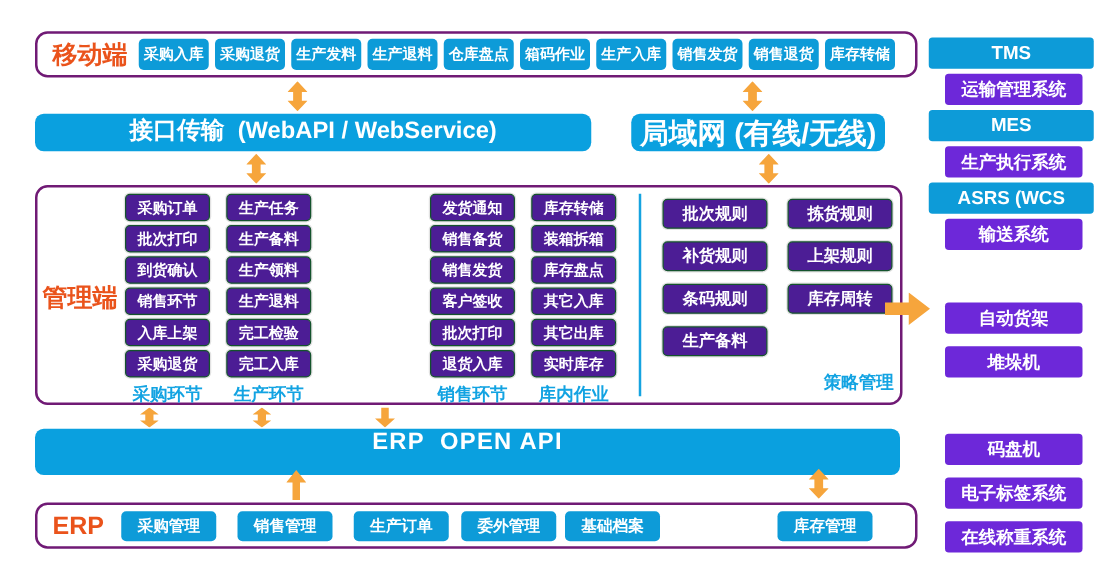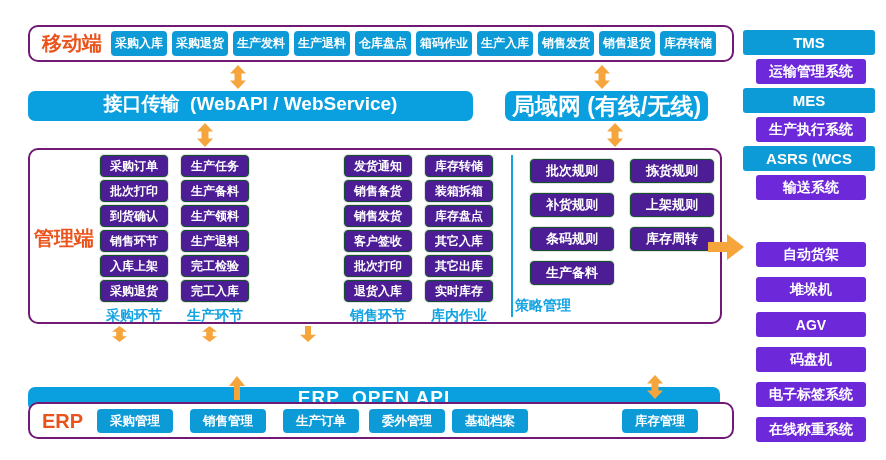--- a/index.html
+++ b/index.html
@@ -24,23 +24,23 @@
   .bar-lan { left:505px; top:91px; width:203px; height:30px; font-size:23px; }
   .mgmtbox { left:28px; top:148px; width:694px; height:176px; }
   .mgmt-label { position:absolute; left:34px; top:225px; }
   .mcol { position:absolute; top:155px; width:68px; display:flex; flex-direction:column; gap:3px; }
   .mcol .btn-green { height:22px; flex:none; }
   .colfoot { margin-top:2px; text-align:center; color:#12a3e2; font-size:14px; white-space:nowrap; }
   .divider { position:absolute; left:511px; top:155px; width:2px; height:162px; background:#15a3e0; }
   .sgrid { position:absolute; left:530px; top:159px; display:grid;
            grid-template-columns:84px 84px; column-gap:16px; row-gap:10px; }
   .sgrid .btn-green { height:24px; font-size:13px; }
-  .strategy-foot { position:absolute; left:515px; top:297px; width:200px; text-align:left;
+  .strategy-foot { position:absolute; left:515px; top:297px; width:200px; text-align:right;
                    color:#12a3e2; font-size:14px; }
-  .bar-api { left:28px; top:343px; width:692px; height:24px; font-size:19px; letter-spacing:1px;margin-top:44px; }
+  .bar-api { left:28px; top:343px; width:692px; height:37px; font-size:19px; letter-spacing:1px; }
   .erpbox { left:28px; top:402px; width:706px; height:37px; }
   .erp-label { position:absolute; left:42px; top:410px; }
   .erp-btn { position:absolute; top:409px; width:76px; height:24px; font-size:12.5px; }
   .side { position:absolute; border-radius:3px; color:#fff; display:flex; align-items:center;
           justify-content:center; font-size:14px; white-space:nowrap; }
   .side-blue { background:#0d9bd8; left:743px; width:132px; height:25px; font-size:15px; }
   .side-orange { background:#6d28d9; left:756px; width:110px; height:25px; }
   .arrow { position:absolute; }
 </style>
 </head>
@@ -173,18 +173,17 @@
   <div class="btn-blue erp-btn" style="left:622px">库存管理</div>
 
   <div class="side side-blue" style="top:30px">TMS</div>
   <div class="side side-orange" style="top:59px">运输管理系统</div>
   <div class="side side-blue" style="top:88px">MES</div>
   <div class="side side-orange" style="top:117px">生产执行系统</div>
   <div class="side side-blue" style="top:146px">ASRS (WCS</div>
   <div class="side side-orange" style="top:175px">输送系统</div>
   <div class="side side-orange" style="top:242px">自动货架</div>
   <div class="side side-orange" style="top:277px">堆垛机</div>
-  <div class="side side-orange" style="top:312px">AGV</div>
   <div class="side side-orange" style="top:347px">码盘机</div>
   <div class="side side-orange" style="top:382px">电子标签系统</div>
   <div class="side side-orange" style="top:417px">在线称重系统</div>
 
 </div>
 
 </body></html>

